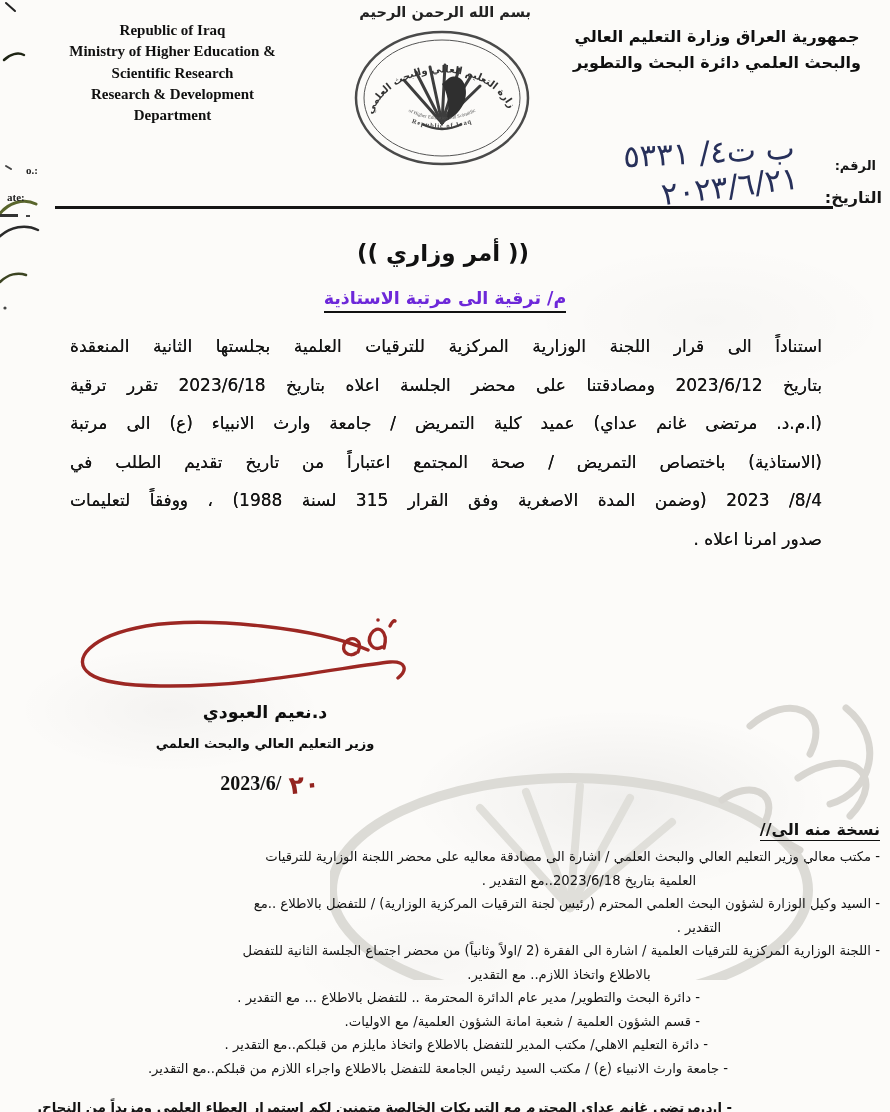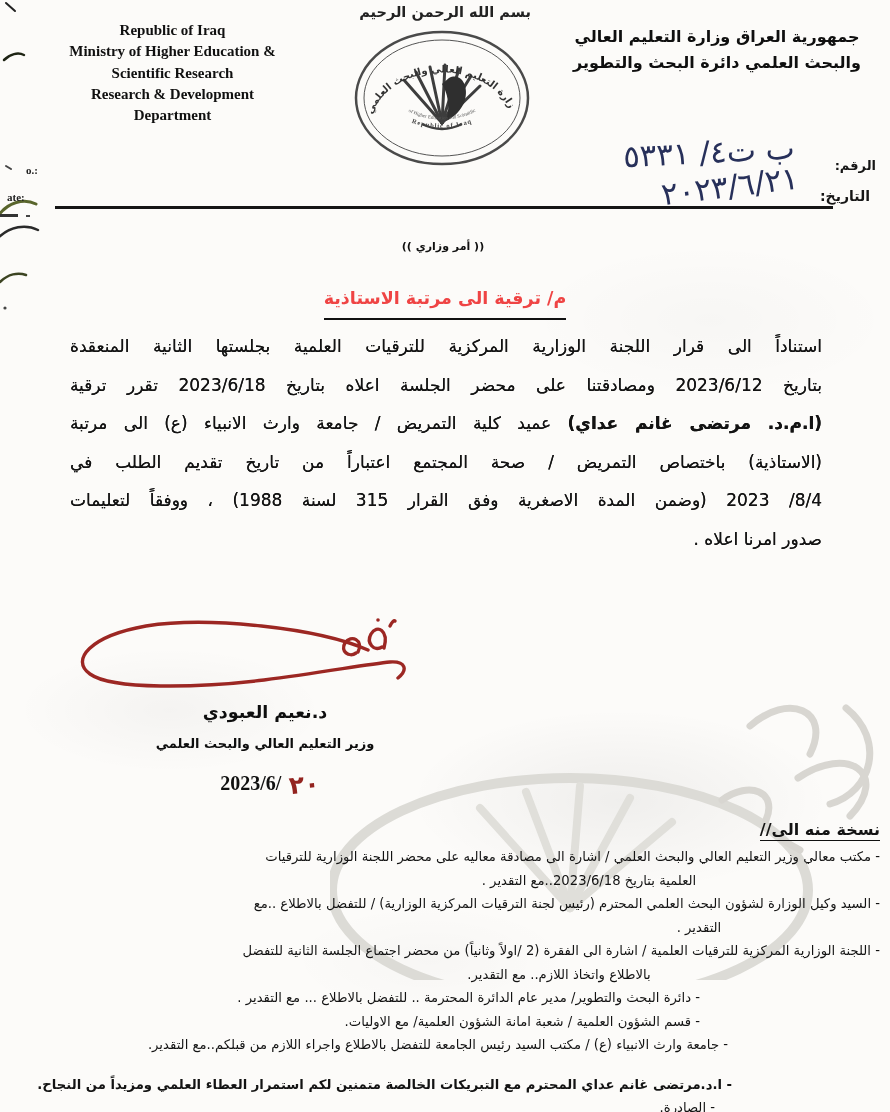--- a/index.html
+++ b/index.html
@@ -16,36 +16,36 @@
   .abs{position:absolute;}
   .en-header{left:30px;top:20px;width:285px;text-align:center;
     font-family:"Liberation Serif",serif;font-weight:bold;font-size:15px;line-height:1.42;
     color:#101010;white-space:pre-line;}
   .bismillah{left:300px;top:4px;width:290px;text-align:center;font-weight:bold;font-size:14.5px;color:#222;direction:rtl;}
   .ar-header{right:8px;top:24px;width:330px;text-align:center;font-weight:bold;font-size:16px;line-height:1.65;color:#0f0f0f;direction:rtl;}
   .seal{left:352px;top:28px;width:180px;height:140px;}
   .no-en{left:26px;top:164px;font-family:"Liberation Serif",serif;font-weight:bold;font-size:11px;color:#222;}
   .date-en{left:7px;top:191px;font-family:"Liberation Serif",serif;font-weight:bold;font-size:11px;color:#222;}
   .no-ar{right:14px;top:158px;font-weight:bold;font-size:13px;direction:rtl;}
-  .date-ar{right:20px;top:188px;font-weight:bold;font-size:14px;direction:rtl;}
+  .date-ar{right:8px;top:188px;font-weight:bold;font-size:16px;direction:rtl;}
   .hand{font-family:"DejaVu Sans",sans-serif;color:#27305a;direction:rtl;white-space:nowrap;}
   .hand-no{right:95px;top:134px;font-size:31px;transform:rotate(-3deg);}
   .hand-date{right:92px;top:168px;font-size:31px;transform:rotate(-7deg);z-index:3;}
   .rule{left:55px;top:206px;width:778px;height:3px;background:#151515;}
   .rule-left{left:0;top:214px;width:18px;height:2.5px;background:#333;}
   .rule-dot{left:26px;top:215px;width:4px;height:2px;background:#444;}
-  .order-title{left:0;right:4px;top:240px;text-align:center;font-weight:bold;font-size:11px;direction:rtl;color:#111;}
+  .order-title{left:0;right:4px;top:240px;text-align:center;font-weight:bold;font-size:23px;direction:rtl;color:#111;}
   .order-subject{left:0;right:0;top:288px;text-align:center;direction:rtl;}
-  .order-subject span{display:inline-block;font-weight:bold;font-size:17.5px;color:#ef4444;
-    border-bottom:2px solid #111;padding-bottom:10px;}
+  .order-subject span{display:inline-block;font-weight:bold;font-size:17.5px;color:#6d28d9;
+    border-bottom:2px solid #111;padding-bottom:3px;}
   .body-block{left:70px;width:752px;top:336px;}
   .bl{direction:rtl;text-align:justify;text-align-last:justify;height:38.5px;
     font-size:17px;color:#131313;text-shadow:0 0 0.4px #222;}
   .bl.last{text-align-last:right;height:auto;}
-  .bl b{font-weight:bold;}
+  .bl b{font-weight:normal;}
   .sig-svg{left:68px;top:612px;width:345px;height:98px;}
   .sig-name{left:145px;top:702px;width:240px;text-align:center;font-weight:bold;font-size:17.5px;direction:rtl;color:#0e0e0e;}
   .sig-title{left:55px;top:736px;width:420px;text-align:center;font-weight:bold;font-size:13px;direction:rtl;color:#0e0e0e;}
   .sig-date{left:155px;top:770px;width:230px;text-align:center;font-family:"Liberation Serif",serif;
     font-weight:bold;font-size:20px;color:#111;}
   .sig-date .day{display:inline-block;font-family:"DejaVu Sans",sans-serif;font-size:25px;
     color:#93231f;transform:rotate(-5deg);vertical-align:-3px;margin-left:8px;}
   .watermark{left:330px;top:680px;width:558px;height:300px;pointer-events:none;}
   .edge-marks{left:0;top:46px;width:46px;height:280px;}
   .corner-mark{left:0;top:0;width:26px;height:26px;}
@@ -177,16 +177,17 @@
 <div class="abs copy-list">
   <div><span class="cl-head">نسخة منه الى//</span></div>
   <div class="ci">- مكتب معالي وزير التعليم العالي والبحث العلمي / اشارة الى مصادقة معاليه على محضر اللجنة الوزارية للترقيات</div>
   <div class="ci c1">العلمية بتاريخ 2023/6/18..مع التقدير .</div>
   <div class="ci">- السيد وكيل الوزارة لشؤون البحث العلمي المحترم (رئيس لجنة الترقيات المركزية الوزارية) / للتفضل بالاطلاع ..مع</div>
   <div class="ci c2">التقدير .</div>
   <div class="ci">- اللجنة الوزارية المركزية للترقيات العلمية / اشارة الى الفقرة (2 /اولاً وثانياً) من محضر اجتماع الجلسة الثانية للتفضل</div>
   <div class="ci c3">بالاطلاع واتخاذ اللازم.. مع التقدير.</div>
   <div class="ci i5">- دائرة البحث والتطوير/ مدير عام الدائرة المحترمة .. للتفضل بالاطلاع ... مع التقدير .</div>
   <div class="ci i5">- قسم الشؤون العلمية / شعبة امانة الشؤون العلمية/ مع الاوليات.</div>
+  <div class="ci i6">- دائرة التعليم الاهلي/ مكتب المدير للتفضل بالاطلاع واتخاذ مايلزم من قبلكم..مع التقدير .</div>
   <div class="ci i7">- جامعة وارث الانبياء (ع) / مكتب السيد رئيس الجامعة للتفضل بالاطلاع واجراء اللازم من قبلكم..مع التقدير.</div>
   <div class="ci i8">- ا.د.مرتضى غانم عداي المحترم مع التبريكات الخالصة متمنين لكم استمرار العطاء العلمي ومزيداً من النجاح.</div>
   <div class="ci i9">- الصادرة.</div>
 </div>
 
 </body></html>

